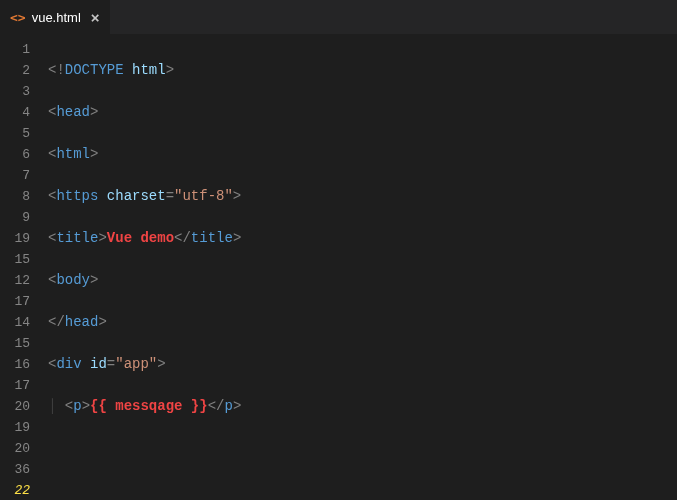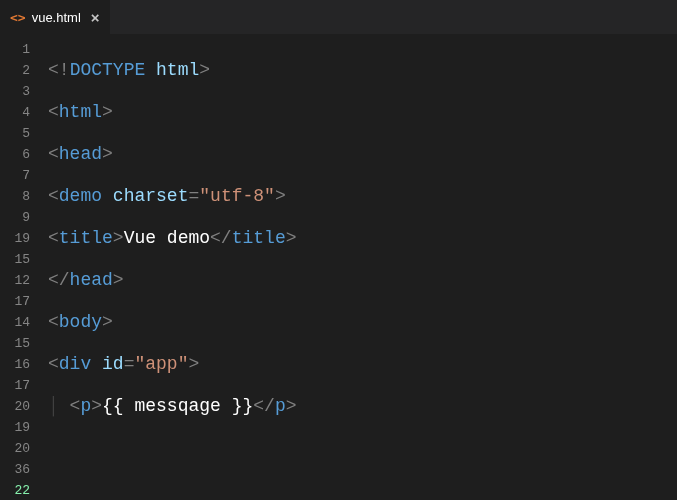--- a/index.html
+++ b/index.html
@@ -51,33 +51,33 @@
   }
   .gutter {
     width: 48px;
     text-align: right;
     color: #858585;
     padding-right: 18px;
     user-select: none;
     line-height: 21px;
     font-size: 13px;
   }
-  .gutter .ln-current { color: #86efac; }
+  .gutter .ln-current { color: #fde047; font-style: italic; }
   .code {
     flex: 1;
     line-height: 21px;
     white-space: pre;
-    font-size: 18px;
+    font-size: 14px;
   }
   .code .row { height: 21px; }
   .p  { color: #808080; }   
   .tg { color: #569cd6; }   
   .at { color: #9cdcfe; }   
   .st { color: #ce9178; }   
-  .tx { color: #ffffff; }   
+  .tx { color: #ef4444; font-weight: bold; }   
   .ul { text-decoration: underline; }
   .guide { color: #404040; }
 </style>
 </head>
 <body>
 
 <div class="tab-bar">
   <div class="tab">
     <span class="icon-brackets">&lt;&gt;</span>
     <span>vue.html</span>
@@ -106,26 +106,26 @@
     <div>17</div>
     <div>20</div>
     <div>19</div>
     <div>20</div>
     <div>36</div>
     <div class="ln-current">22</div>
   </div>
 
   <div class="code">
 <div class="row"><span class="p">&lt;</span><span class="p">!</span><span class="tg">DOCTYPE</span> <span class="at">html</span><span class="p">&gt;</span></div>
+<div class="row"><span class="p">&lt;</span><span class="tg">head</span><span class="p">&gt;</span></div>
 <div class="row"><span class="p">&lt;</span><span class="tg">html</span><span class="p">&gt;</span></div>
-<div class="row"><span class="p">&lt;</span><span class="tg">head</span><span class="p">&gt;</span></div>
-<div class="row"><span class="p">&lt;</span><span class="tg">demo</span> <span class="at">charset</span><span class="p">=</span><span class="st">"utf-8"</span><span class="p">&gt;</span></div>
+<div class="row"><span class="p">&lt;</span><span class="tg">https</span> <span class="at">charset</span><span class="p">=</span><span class="st">"utf-8"</span><span class="p">&gt;</span></div>
 <div class="row"><span class="p">&lt;</span><span class="tg">title</span><span class="p">&gt;</span><span class="tx">Vue demo</span><span class="p">&lt;/</span><span class="tg">title</span><span class="p">&gt;</span></div>
+<div class="row"><span class="p">&lt;</span><span class="tg">body</span><span class="p">&gt;</span></div>
 <div class="row"><span class="p">&lt;/</span><span class="tg">head</span><span class="p">&gt;</span></div>
-<div class="row"><span class="p">&lt;</span><span class="tg">body</span><span class="p">&gt;</span></div>
 <div class="row"><span class="p">&lt;</span><span class="tg">div</span> <span class="at">id</span><span class="p">=</span><span class="st">"app"</span><span class="p">&gt;</span></div>
 <div class="row"><span class="guide">│ </span><span class="p">&lt;</span><span class="tg">p</span><span class="p">&gt;</span><span class="tx">{{ </span><span class="tx">messqage</span><span class="tx"> }}</span><span class="p">&lt;/</span><span class="tg">p</span><span class="p">&gt;</span></div>
 
 
 
 
 
 
 
 

